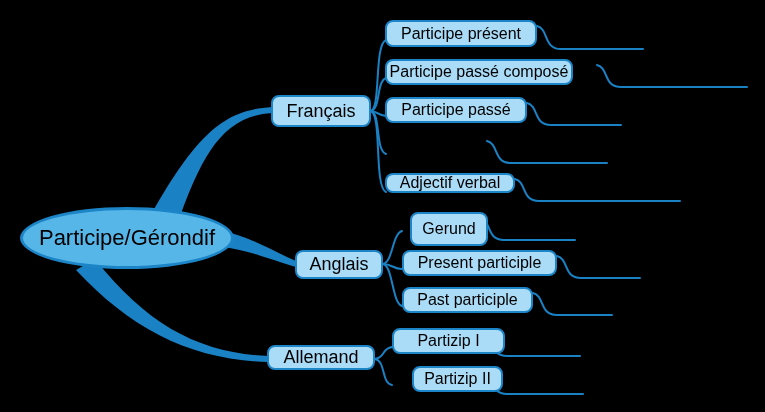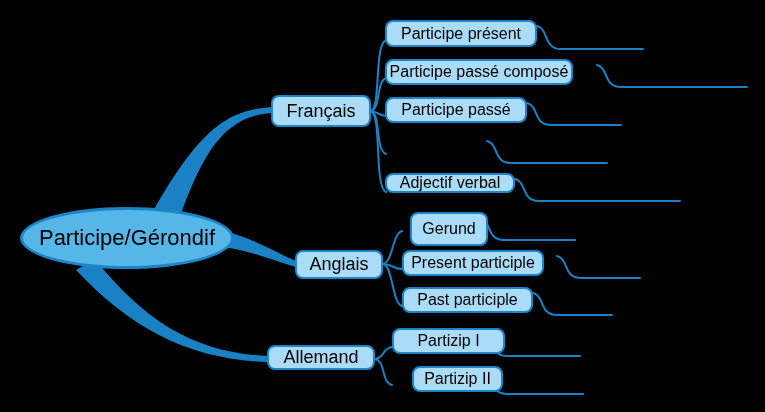--- a/index.html
+++ b/index.html
@@ -29,21 +29,21 @@
   .n-francais{left:271px;top:95px;width:100px;height:32px;}
   .n-anglais{left:295px;top:250px;width:88px;height:29px;}
   .n-allemand{left:267px;top:345px;width:108px;height:25px;}
   
   .n-f1{left:385px;top:20px;width:152px;height:27px;}
   .n-f2{left:385px;top:59px;width:188px;height:26px;}
   .n-f3{left:385px;top:97px;width:142px;height:26px;}
   .n-f4{left:385px;top:135px;width:102px;height:26px;}
   .n-f5{left:385px;top:173px;width:130px;height:20px;}
   .n-a1{left:402px;top:212px;width:78px;height:34px;margin-left:8px;}
-  .n-a2{left:402px;top:250px;width:142px;height:26px;}
+  .n-a2{left:402px;top:250px;width:155px;height:26px;}
   .n-a3{left:402px;top:287px;width:131px;height:26px;}
   .n-g1{left:392px;top:328px;width:113px;height:26px;}
   .n-g2{left:412px;top:366px;width:91px;height:26px;}
 </style>
 </head>
 <body>
 
 <div class="stage">
 
   <svg class="layer" width="765" height="412" viewBox="0 0 765 412">

